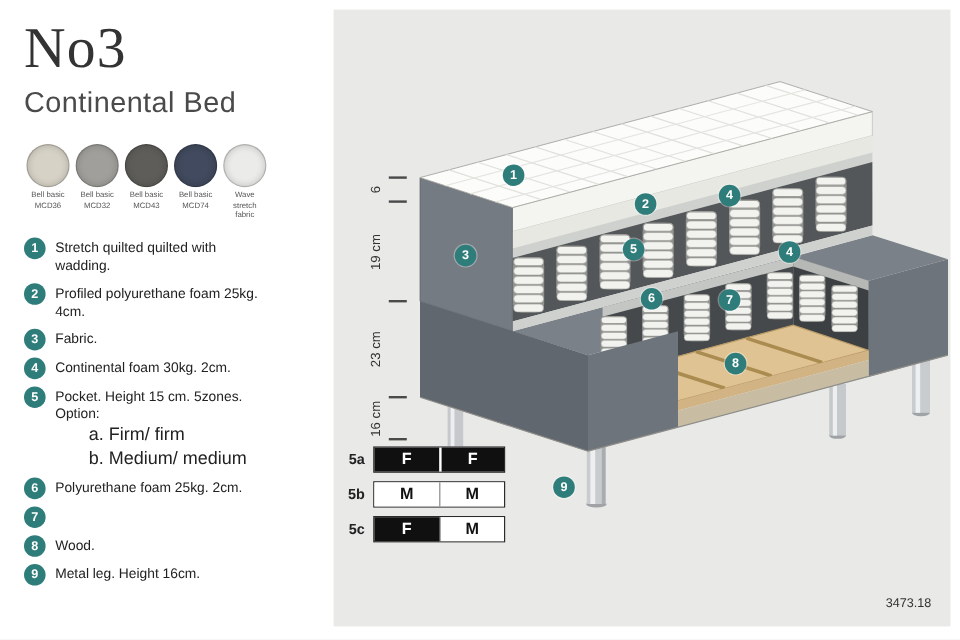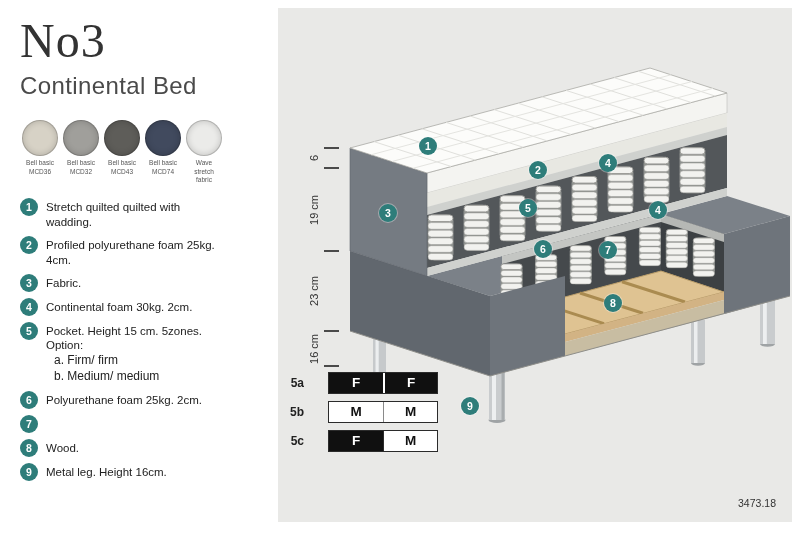--- a/index.html
+++ b/index.html
@@ -11,29 +11,29 @@
   .subtitle{font-size:24px;color:#4a4a4a;margin-top:6px;letter-spacing:.4px}
   .swatches{display:flex;gap:5px;margin:20px 0 0 2px}
   .swatch{width:42px;display:flex;flex-direction:column;align-items:center}
   .dot{width:36px;height:36px;border-radius:50%;border:1px solid rgba(0,0,0,.25);box-shadow:inset 0 0 6px rgba(0,0,0,.18)}
   .slabel{font-size:6.5px;line-height:1.25;color:#555;text-align:center;margin-top:3px}
   .legrow{margin:16px 0 0 8px}
   .legend{margin-top:14px;display:flex;flex-direction:column;gap:6px}
   .li{display:flex;gap:8px;align-items:flex-start}
   .badge{flex:0 0 18px;width:18px;height:18px;border-radius:50%;background:var(--accent,#2e7d7a);color:#fff;font-size:10.5px;font-weight:bold;text-align:center;line-height:18px}
   .litext{font-size:11.5px;line-height:1.3;color:#222;padding-top:2px}
-  .liopt{font-size:12px;line-height:1.3;color:#222;margin-left:8px}
+  .liopt{font-size:15px;line-height:1.3;color:#222;margin-left:28px}
   .right-panel{position:absolute;left:278px;top:8px;width:514px;height:514px;background:var(--panel,#e9e9e7)}
   .bed{position:absolute;left:0;top:0}
   .dims,.badges{position:absolute;inset:0;pointer-events:none}
   .tick{position:absolute;left:46px;width:15px;height:2px;background:#4a4a4a}
   .dimlab{position:absolute;left:36px;transform:translate(-50%,-50%) rotate(-90deg);font-size:11px;color:#333;white-space:nowrap}
   .ibadge{position:absolute;width:18px;height:18px;margin:-9px 0 0 -9px;border-radius:50%;background:var(--accent,#2e7d7a);color:#fff;font-size:10.5px;font-weight:bold;text-align:center;line-height:18px;box-shadow:0 0 0 1px rgba(255,255,255,.35)}
   .firmness{position:absolute;left:4px;top:364px}
-  .frow{display:flex;align-items:center;gap:24px;margin-bottom:7px}
+  .frow{display:flex;align-items:center;gap:7px;margin-bottom:7px}
   .flabel{width:22px;text-align:right;font-size:12px;font-weight:bold;color:#222}
   .fbox{display:flex;border:1px solid #2b2b2b;background:#fff}
   .fcell{width:54px;height:20px;line-height:20px;text-align:center;font-size:13.5px;font-weight:bold}
   .fdark{background:#101010;color:#fff}
   .flight{background:#fff;color:#111}
   .version{position:absolute;right:16px;bottom:13px;font-size:10.5px;color:#333}
 </style>
 </head>
 <body>
 

